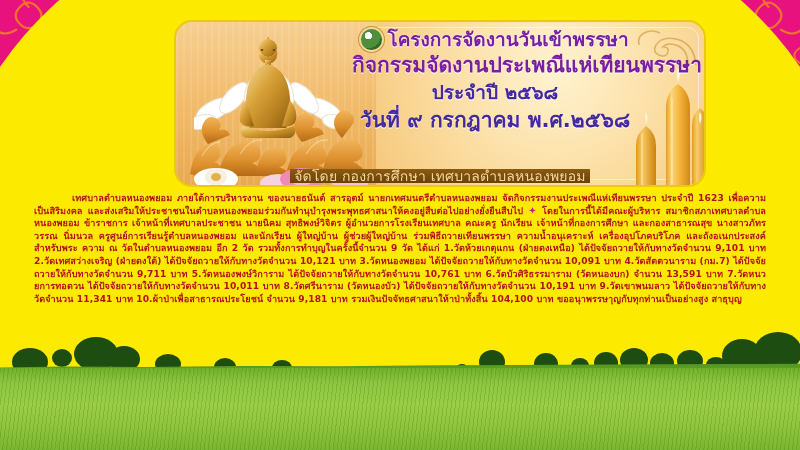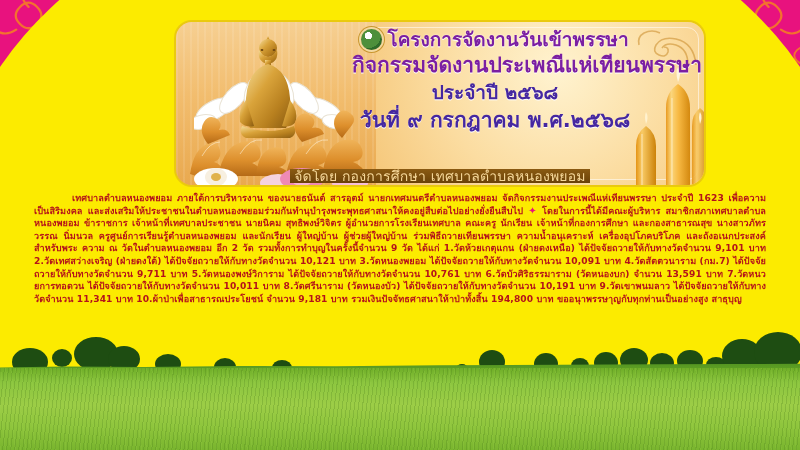--- a/index.html
+++ b/index.html
@@ -363,18 +363,18 @@
     <div class="credit">จัดโดย กองการศึกษา เทศบาลตำบลหนองพยอม</div>
   </div>
 
   <div class="body-text">
     <span class="indent"></span><span>เทศบาลตำบลหนองพยอม ภายใต้การบริหารงาน ของนายธนันต์ สารอุตม์ นายกเทศมนตรีตำบลหนองพยอม จัดกิจกรรมงานประเพณีแห่เทียนพรรษา ประจำปี 1623 เพื่อความเป็นสิริมงคล และส่งเสริมให้ประชาชนในตำบลหนองพยอมร่วมกันทำนุบำรุงพระพุทธศาสนาให้คงอยู่สืบต่อไปอย่างยั่งยืนสืบไป</span>
     <span class="bullet">✦</span>
     <span>โดยในการนี้ได้มีคณะผู้บริหาร สมาชิกสภาเทศบาลตำบลหนองพยอม ข้าราชการ เจ้าหน้าที่เทศบาลประชาชน นายนิคม สุทธิพงษ์วิจิตร ผู้อำนวยการโรงเรียนเทศบาล คณะครู นักเรียน เจ้าหน้าที่กองการศึกษา และกองสาธารณสุข นางสาวภัทรวรรณ นิ่มนวล ครูศูนย์การเรียนรู้ตำบลหนองพยอม และนักเรียน ผู้ใหญ่บ้าน ผู้ช่วยผู้ใหญ่บ้าน ร่วมพิธีถวายเทียนพรรษา ความน้ำอนุเคราะห์ เครื่องอุปโภคบริโภค และถังอเนกประสงค์สำหรับพระ ความ ณ วัดในตำบลหนองพยอม อีก 2 วัด รวมทั้งการทำบุญในครั้งนี้จำนวน 9 วัด</span>
     <span>ได้แก่</span>
     <span id="temple-list"> 1.วัดห้วยเกตุแกน (ฝ่ายดงเหนือ) ได้ปัจจัยถวายให้กับทางวัดจำนวน 9,101 บาท 2.วัดเทศสว่างเจริญ (ฝ่ายดงใต้) ได้ปัจจัยถวายให้กับทางวัดจำนวน 10,121 บาท 3.วัดหนองพยอม ได้ปัจจัยถวายให้กับทางวัดจำนวน 10,091 บาท 4.วัดสัตตวนาราม (กม.7) ได้ปัจจัยถวายให้กับทางวัดจำนวน 9,711 บาท 5.วัดหนองพงษ์วิการาม ได้ปัจจัยถวายให้กับทางวัดจำนวน 10,761 บาท 6.วัดบัวศิริธรรมาราม (วัดหนองบก) จำนวน 13,591 บาท 7.วัดหนวยการทอดวน ได้ปัจจัยถวายให้กับทางวัดจำนวน 10,011 บาท 8.วัดศรีนาราม (วัดหนองบัว) ได้ปัจจัยถวายให้กับทางวัดจำนวน 10,191 บาท 9.วัดเขาพนมลาว ได้ปัจจัยถวายให้กับทางวัดจำนวน 11,341 บาท 10.ผ้าป่าเพื่อสาธารณประโยชน์ จำนวน 9,181 บาท </span>
     <span>รวมเงินปัจจัทธศาสนาให้าป่าทั้งสิ้น</span>
-    <span>194,800</span>
+    <span>104,100</span>
     <span>บาท</span>
     <span>ขออนุาพรรษาุญกับทุกท่านเป็นอย่างสูง สาธุบุญ</span>
   </div>
 
 </div>
 
 </body></html>

